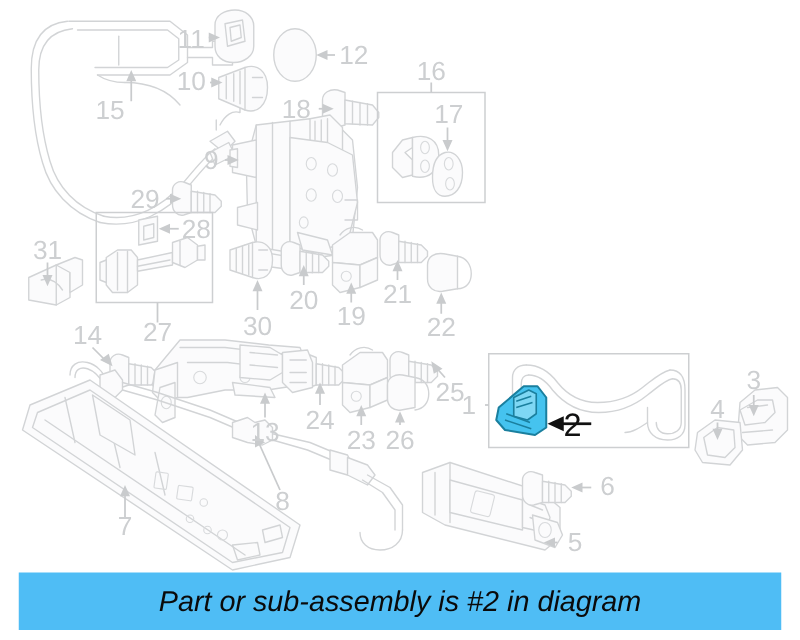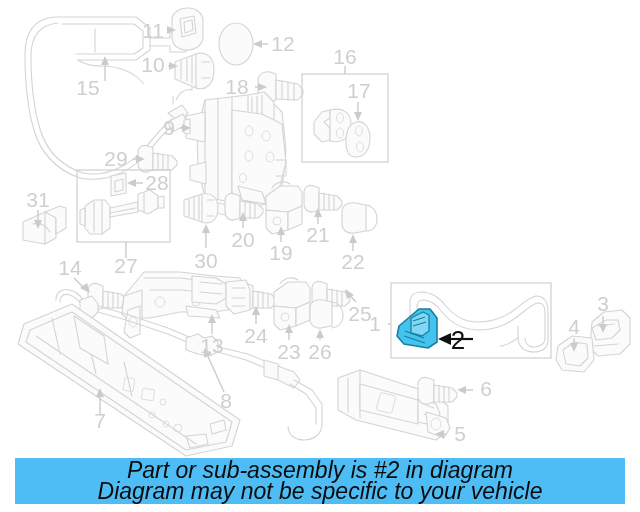--- a/index.html
+++ b/index.html
@@ -498,16 +498,15 @@
       <text class="callout-num" x="206" y="268" text-anchor="middle">30</text>
       <text class="callout-num" x="38" y="207" text-anchor="middle">31</text>
     </g>
 
     <text class="dark-num" x="458" y="349" text-anchor="middle">2</text>
 
   </svg>
 
   <div id="footer-banner">
     <div class="banner-line">Part or sub-assembly is #2 in diagram</div>
-    <div class="banner-line">Diagram may not be specific to your vehicle</div>
   </div>
 
 </div>
 
 </body></html>

